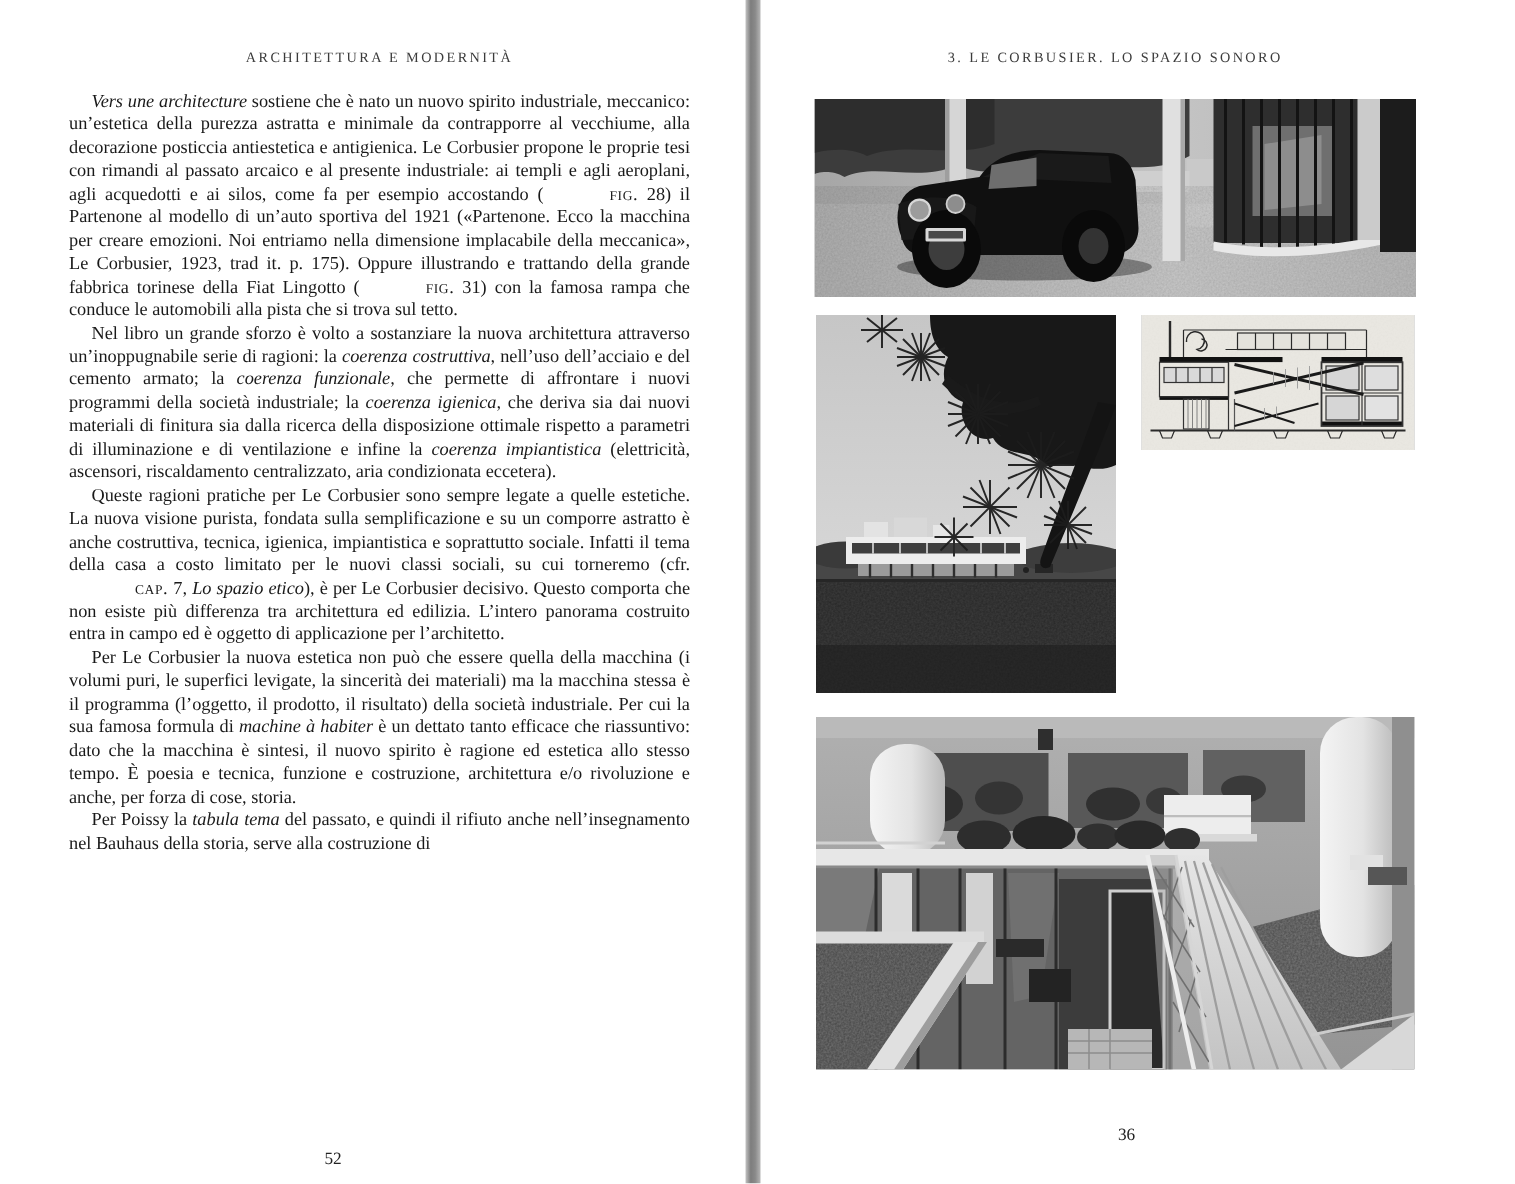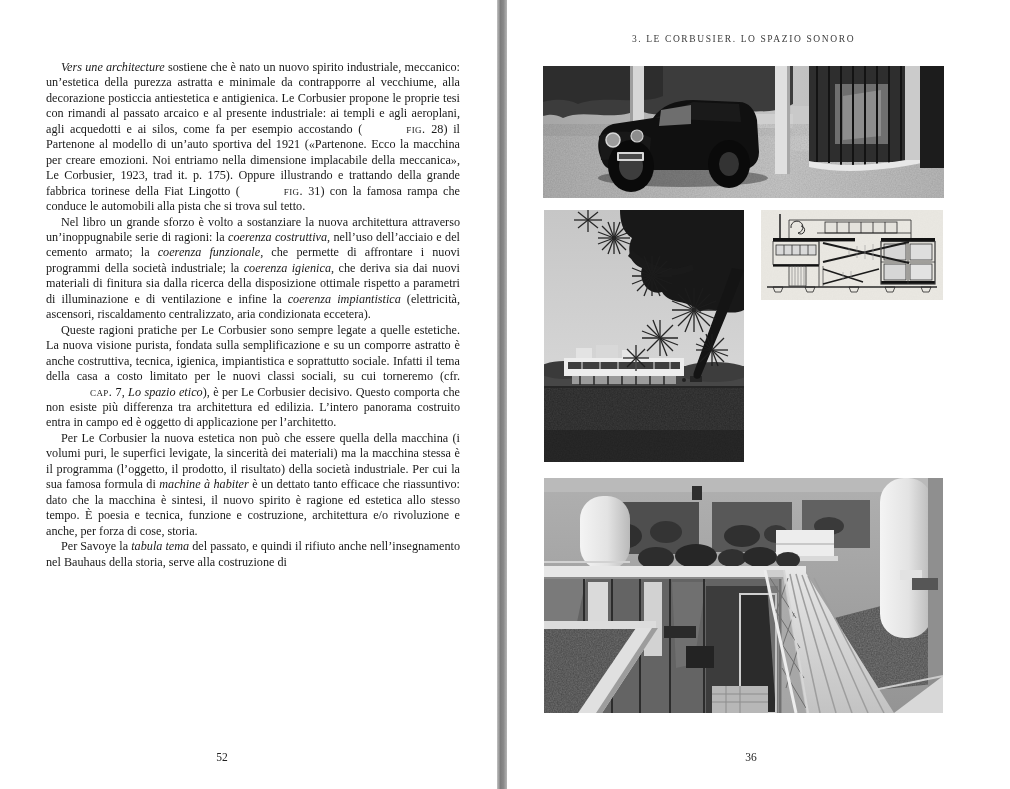--- a/index.html
+++ b/index.html
@@ -26,21 +26,21 @@
   .body-text {
     position: absolute; top: 60px; left: 0; width: 414px;
     font-size: 12.2px; line-height: 15.45px; text-align: justify;
     color: #191919;
   }
   .body-text p.indent { text-indent: 15px; }
   .it { font-style: italic; }
   .sc { font-variant: small-caps; letter-spacing: 0.4px; padding-left: 44px; }
 
   .folio { position: absolute; top: 751px; font-size: 11.5px; color: #222; }
-  .page.left  .folio { left: 176px; transform: translateX(-50%); }
+  .page.left  .folio { left: 176px; transform: translateX(-50%); margin-top: 16px; }
   .page.right .folio { left: 208px; transform: translateX(-50%); }
 
   figure.fig { position: absolute; overflow: hidden; background: #bdbdbd; }
   figure.fig svg { display: block; width: 100%; height: 100%; }
 
   .fig-car     { left: 0px;   top: 66px;  width: 401px; height: 132px; }
   .fig-meadow  { left: 1px;   top: 210px; width: 200px; height: 252px; }
   .fig-section { left: 218px; top: 210px; width: 182px; height: 90px; background: #ebe9e3; }
   .fig-roof    { left: 1px;   top: 478px; width: 399px; height: 235px; }
 
@@ -89,26 +89,27 @@
         <stop offset="1" stop-color="#949494"></stop>
     </linearGradient>
   </defs>
 </svg>
 
 <div class="spread">
 
   <div class="gutter"></div>
 
   <section class="page left">
+    <div class="running-head">ARCHITETTURA E MODERNITÀ</div>
     <div class="body-text">
         <p class="para indent"><span class="it">Vers une architecture</span><span> sostiene che è nato un nuovo spirito industriale, meccanico: un’estetica della purezza astratta e minimale da contrapporre al vecchiume, alla decorazione posticcia antiestetica e antigienica. Le Corbusier propone le proprie tesi con rimandi al passato arcaico e al presente industriale: ai templi e agli aeroplani, agli acquedotti e ai silos, come fa per esempio accostando (</span><span class="sc">fig.</span><span> 28) il Partenone al modello di un’auto sportiva del 1921 («Partenone. Ecco la macchina per creare emozioni. Noi entriamo nella dimensione implacabile della meccanica», Le Corbusier, 1923, trad it. p. 175). Oppure illustrando e trattando della grande fabbrica torinese della Fiat Lingotto (</span><span class="sc">fig.</span><span> 31) con la famosa rampa che conduce le automobili alla pista che si trova sul tetto.</span></p>
         <p class="para indent"><span>Nel libro un grande sforzo è volto a sostanziare la nuova architettura attraverso un’inoppugnabile serie di ragioni: la </span><span class="it">coerenza costruttiva</span><span>, nell’uso dell’acciaio e del cemento armato; la </span><span class="it">coerenza funzionale</span><span>, che permette di affrontare i nuovi programmi della società industriale; la </span><span class="it">coerenza igienica</span><span>, che deriva sia dai nuovi materiali di finitura sia dalla ricerca della disposizione ottimale rispetto a parametri di illuminazione e di ventilazione e infine la </span><span class="it">coerenza impiantistica</span><span> (elettricità, ascensori, riscaldamento centralizzato, aria condizionata eccetera).</span></p>
         <p class="para indent"><span>Queste ragioni pratiche per Le Corbusier sono sempre legate a quelle estetiche. La nuova visione purista, fondata sulla semplificazione e su un comporre astratto è anche costruttiva, tecnica, igienica, impiantistica e soprattutto sociale. Infatti il tema della casa a costo limitato per le nuovi classi sociali, su cui torneremo (cfr. </span><span class="sc">cap.</span><span> 7, </span><span class="it">Lo spazio etico</span><span>), è per Le Corbusier decisivo. Questo comporta che non esiste più differenza tra architettura ed edilizia. L’intero panorama costruito entra in campo ed è oggetto di applicazione per l’architetto.</span></p>
         <p class="para indent"><span>Per Le Corbusier la nuova estetica non può che essere quella della macchina (i volumi puri, le superfici levigate, la sincerità dei materiali) ma la macchina stessa è il programma (l’oggetto, il prodotto, il risultato) della società industriale. Per cui la sua famosa formula di </span><span class="it">machine à habiter</span><span> è un dettato tanto efficace che riassuntivo: dato che la macchina è sintesi, il nuovo spirito è ragione ed estetica allo stesso tempo. È poesia e tecnica, funzione e costruzione, architettura e/o rivoluzione e anche, per forza di cose, storia.</span></p>
-        <p class="para indent"><span>Per Savoye la </span><span class="it">tabula tema</span><span> del passato, e quindi il rifiuto anche nell’insegnamento nel Bauhaus della storia, serve alla costruzione di</span></p>
+        <p class="para indent"><span>Per Poissy la </span><span class="it">tabula tema</span><span> del passato, e quindi il rifiuto anche nell’insegnamento nel Bauhaus della storia, serve alla costruzione di</span></p>
       </div>
     <div class="folio">52</div>
   </section>
 
   <section class="page right">
     <div class="running-head">3. LE CORBUSIER. LO SPAZIO SONORO</div>
 
     <figure class="fig fig-car" aria-label="Vintage automobile parked under the pilotis beside the curved glazed ground floor of Villa Savoye">
       <svg viewBox="0 0 401 132">
         <rect x="0" y="0" width="401" height="132" fill="url(#gravelG)"></rect>

